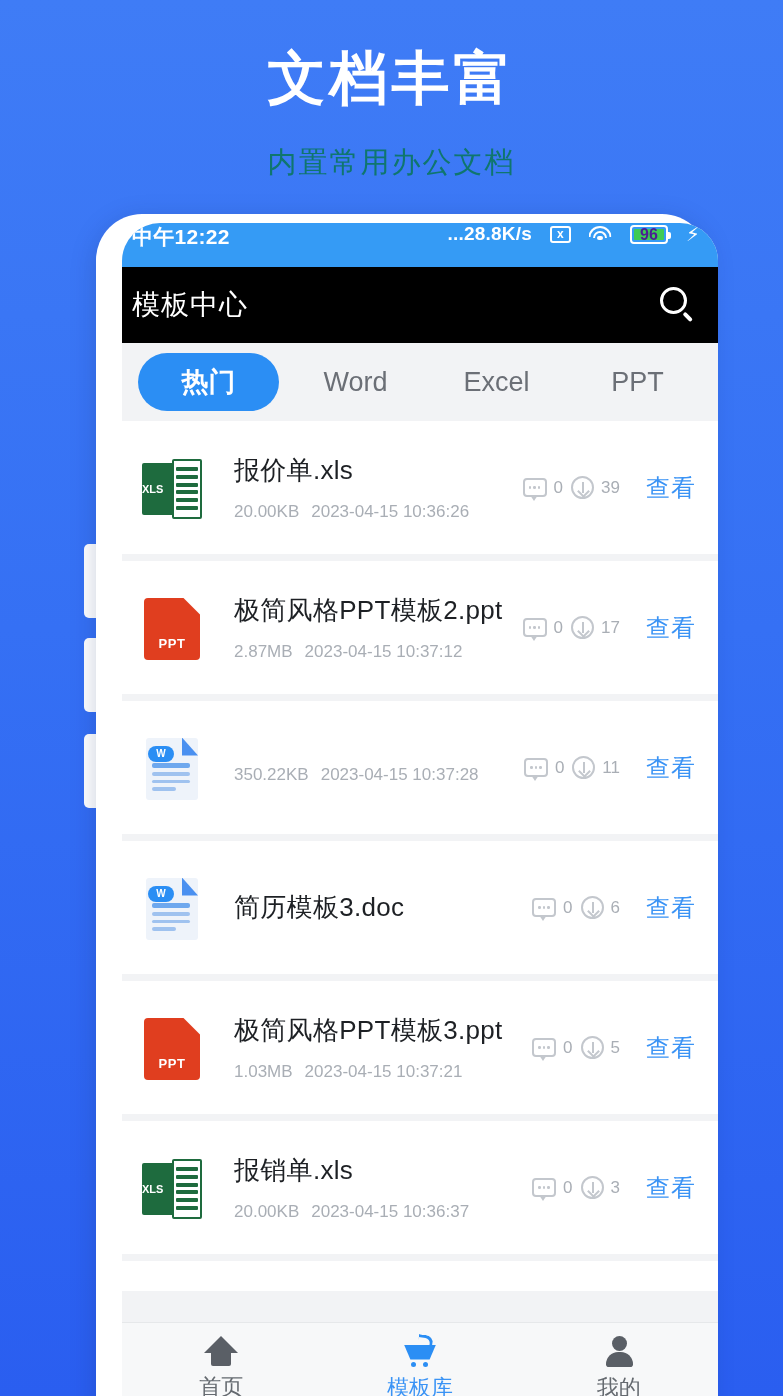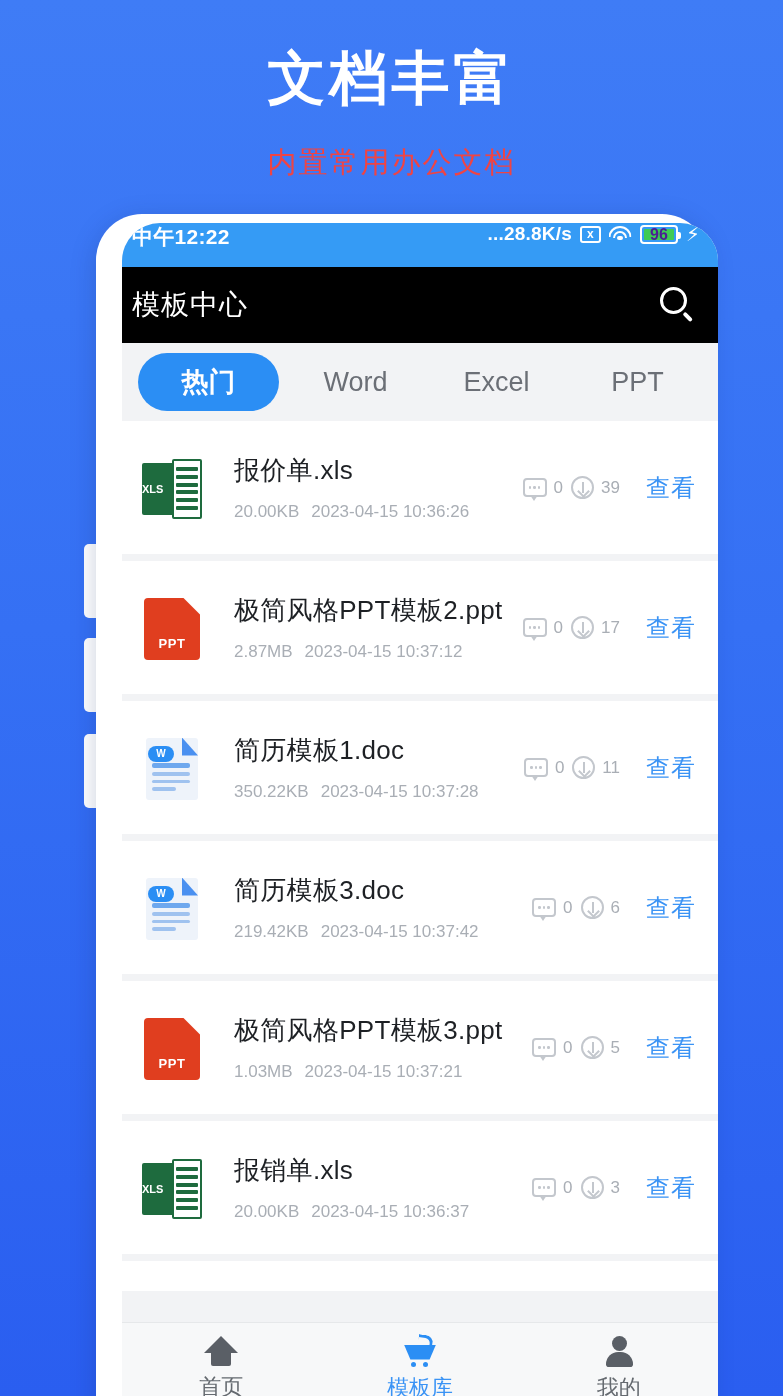--- a/index.html
+++ b/index.html
@@ -14,21 +14,21 @@
   
   .promo { width:100%; padding-top:48px; text-align:center; }
   .promo-title {
     color:#ffffff;
     font-size:58px;
     font-weight:bold;
     letter-spacing:4px;
     line-height:1.05;
   }
   .promo-sub {
-    color:#ef4444;
+    color:#0f766e;
     font-size:29px;
     letter-spacing:2px;
     margin-top:34px;
   }
 
   
   .phone-wrap {
     position:absolute;
     left:78px;
     top:214px;
@@ -75,21 +75,21 @@
     background:#359bf5;
     height:44px;
     display:flex;
     align-items:flex-start;
     justify-content:space-between;
     padding:0 18px 0 10px;
     color:#ffffff;
     flex-shrink:0;
   }
   .status-time { font-size:21px; font-weight:bold; letter-spacing:.3px; }
-  .status-right { display:flex; align-items:center; gap:8px; }
+  .status-right { display:flex; align-items:center; gap:18px; }
   .net-speed { font-size:19px; font-weight:bold; letter-spacing:.2px; }
   .ic-x {
     width:21px; height:17px;
     border:2px solid #ffffff; border-radius:3px;
     font-size:12px; line-height:13px; text-align:center; font-weight:bold;
   }
   .ic-wifi { width:23px; height:18px; position:relative; }
   .ic-wifi span {
     position:absolute; left:50%; transform:translateX(-50%);
     border:2.2px solid #ffffff; border-bottom:none;
@@ -475,21 +475,20 @@
               <div class="badge">W</div>
               <div class="lines">
                   <i class="thick"></i>
                   <i></i>
                   <i></i>
                   <i class="short"></i>
                 </div>
             </div>
           </div>
           <div class="info">
-            <div class="fname">简历模板1.doc</div>
             <div class="meta">
               <span>350.22KB</span>
               <span>2023-04-15 10:37:28</span>
             </div>
           </div>
           <div class="stats">
             <div class="stat">
               <div class="ic-comment">
                   <i></i>
                   <i></i>
@@ -513,24 +512,20 @@
               <div class="lines">
                   <i class="thick"></i>
                   <i></i>
                   <i></i>
                   <i class="short"></i>
                 </div>
             </div>
           </div>
           <div class="info">
             <div class="fname">简历模板3.doc</div>
-            <div class="meta">
-              <span>219.42KB</span>
-              <span>2023-04-15 10:37:42</span>
-            </div>
           </div>
           <div class="stats">
             <div class="stat">
               <div class="ic-comment">
                   <i></i>
                   <i></i>
                   <i></i>
                 </div>
               <span class="num">0</span>
             </div>

